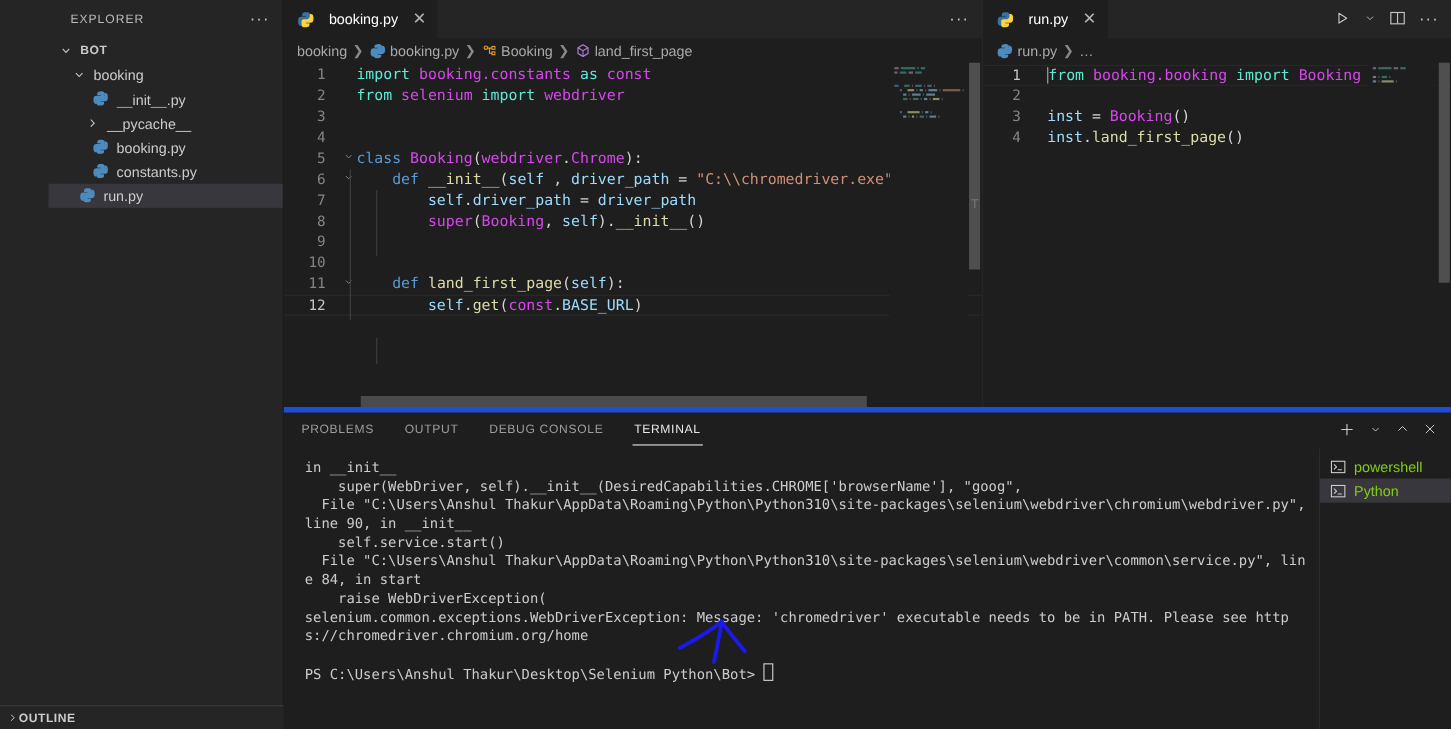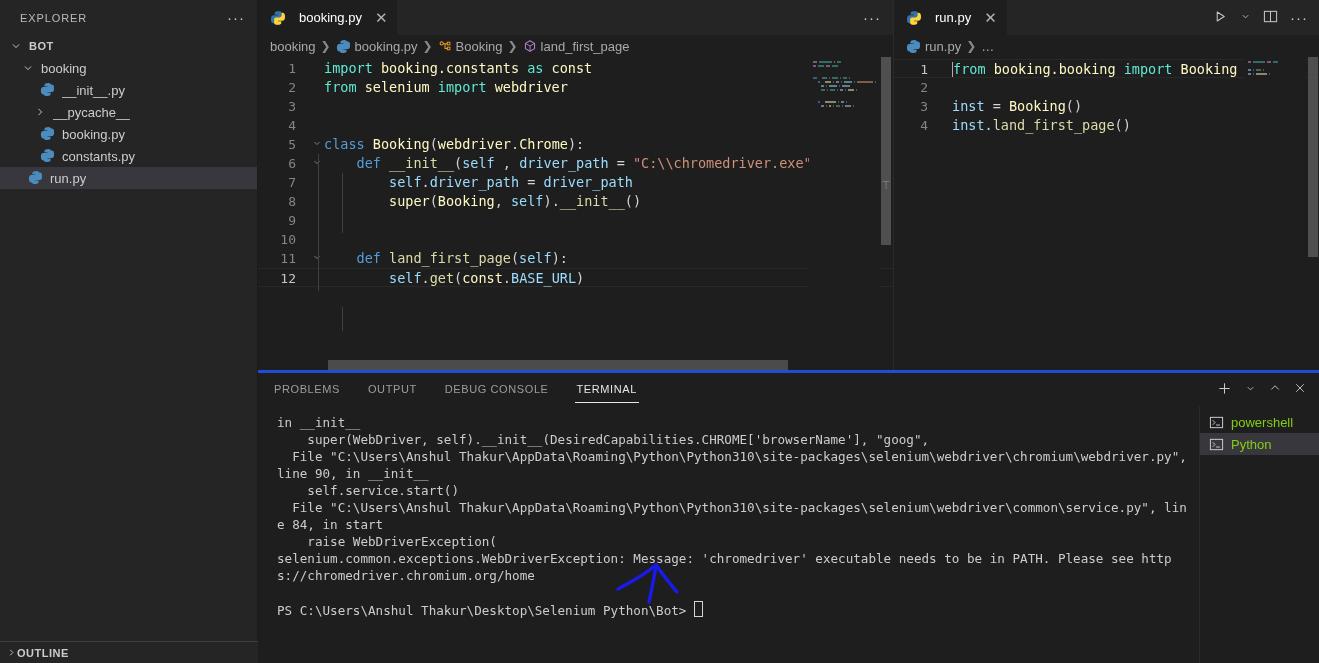--- a/index.html
+++ b/index.html
@@ -11,20 +11,21 @@
     color:#cccccc;
     -webkit-font-smoothing:antialiased;
   }
   .app{position:relative;width:1319px;height:663px;}
 
   
   .sidebar{
     position:absolute;left:0;top:0;width:258px;height:663px;
     background:#252526;border-right:1px solid #1b1b1b;
     box-sizing:border-box;
+    padding-left:44px;
   }
   .sidebar-header{
     height:35px;display:flex;align-items:center;justify-content:space-between;
     padding:0 12px 0 20px;
     font-size:11px;letter-spacing:.9px;color:#bbbbbb;font-weight:400;
   }
   .dots{color:#cccccc;font-size:15px;letter-spacing:1px;line-height:10px;}
   .tree{margin-top:0;}
   .row{
     height:22px;display:flex;align-items:center;
@@ -83,41 +84,41 @@
     font-family:"DejaVu Sans Mono", monospace;font-size:13px;
   }
   .pane-right .lineno{width:34px;flex:0 0 34px;padding-right:10px;}
   .fold{width:14px;flex:0 0 14px;color:#8a8a8a;font-size:9px;text-align:center;}
   .ctext{flex:1;}
 
   
   .k{color:#5eead4;}        
   .kd{color:#569cd6;}       
   .fn{color:#dcdcaa;}
-  .cls{color:#fef9c3;}
+  .cls{color:#d946ef;}
   .var{color:#9cdcfe;}
   .str{color:#ce9178;}
   .pl{color:#d4d4d4;}
   .indent-guide{position:absolute;width:1px;background:#404040;}
   .caret{display:inline-block;width:1px;height:15px;background:#aeafad;vertical-align:-3px;}
 
   
   .minimap{position:absolute;top:0;width:70px;height:100%;background:#1e1e1e;overflow:hidden;}
   .mm-line{height:3px;margin-bottom:1px;}
   .mm-seg{display:inline-block;height:2px;margin-right:2px;vertical-align:top;}
   .vscroll{position:absolute;top:0;width:14px;height:100%;}
   .vthumb{position:absolute;width:10px;background:#4f4f4f;left:2px;border-radius:0;}
 
   .hscroll{position:absolute;bottom:0;height:10px;background:transparent;}
   .hthumb{position:absolute;height:10px;background:#4b4b4b;}
 
   
   .panel{
     position:absolute;left:258px;top:370px;right:0;bottom:0;background:#1e1e1e;
-    border-top:3px solid #1d4ed8;
+    border-top:5px solid #1d4ed8;
   }
   .panel-header{height:33px;display:flex;align-items:center;padding-left:14px;position:relative;}
   .ptab{
     font-size:11px;letter-spacing:.6px;color:#9d9d9d;margin-right:24px;position:relative;
     padding:7px 2px 8px 2px;cursor:default;
   }
   .ptab.active{color:#e7e7e7;}
   .ptab.active:after{content:"";position:absolute;left:0;right:0;bottom:0;height:1px;background:#e7e7e7;}
   .panel-actions{margin-left:auto;display:flex;align-items:center;gap:13px;padding-right:13px;color:#cccccc;}
   .term-body{

